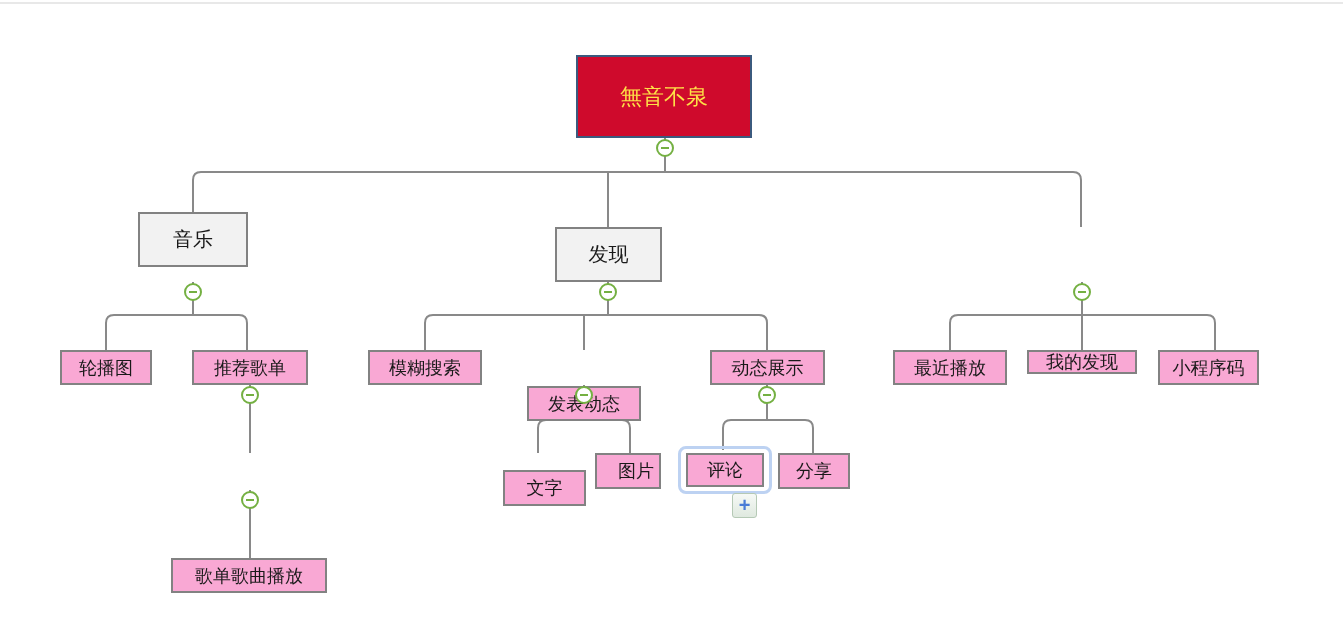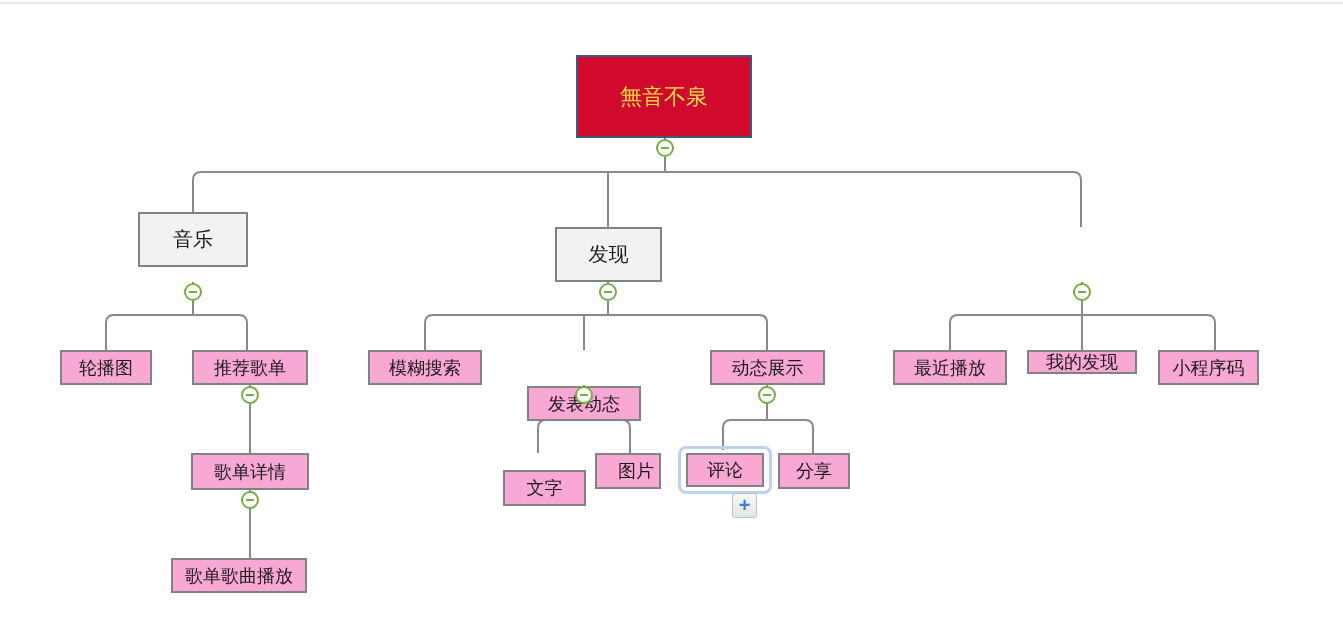--- a/index.html
+++ b/index.html
@@ -148,22 +148,21 @@
 
   <div class="node" style="left:893px; top:350px; width:114px; height:35px;">最近播放</div>
   <div class="node" style="left:1027px; top:350px; width:110px; height:24px;">我的发现</div>
   <div class="node" style="left:1158px; top:350px; width:101px; height:35px;">小程序码</div>
 
   <div class="node" style="left:503px; top:470px; width:83px; height:36px;">文字</div>
   <div class="node" style="left:595px; top:453px; width:66px; height:36px;padding-left:16px;">图片</div>
   <div class="node" style="left:686px; top:453px; width:78px; height:34px;">评论</div>
   <div class="node" style="left:778px; top:453px; width:72px; height:36px;">分享</div>
 
-  <div class="node" style="left:191px; top:453px; width:118px; height:37px;">歌单详情</div>
-  <div class="node" style="left:171px; top:558px; width:136px; height:35px;">歌单歌曲播放</div>
+  <div class="node" style="left:171px; top:558px; width:156px; height:35px;">歌单歌曲播放</div>
 
   <div class="collapse" style="left:656px; top:139px;"></div>
   <div class="collapse" style="left:184px; top:283px;"></div>
   <div class="collapse" style="left:599px; top:283px;"></div>
   <div class="collapse" style="left:1073px; top:283px;"></div>
   <div class="collapse" style="left:241px; top:386px;"></div>
   <div class="collapse" style="left:575px; top:386px;"></div>
   <div class="collapse" style="left:758px; top:386px;"></div>
   <div class="collapse" style="left:241px; top:491px;"></div>
 

